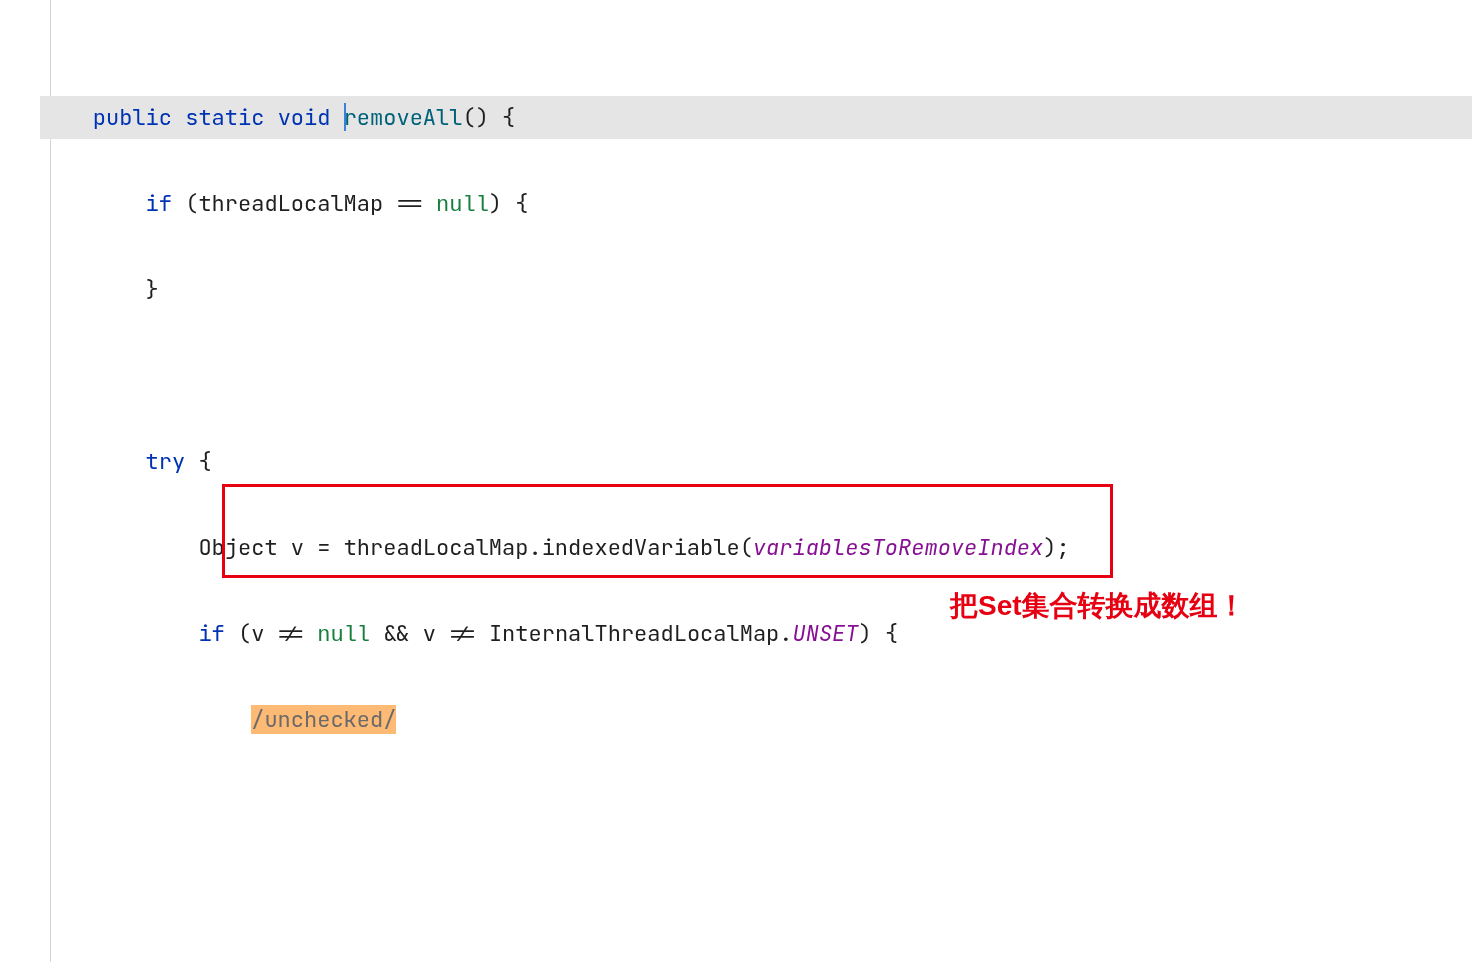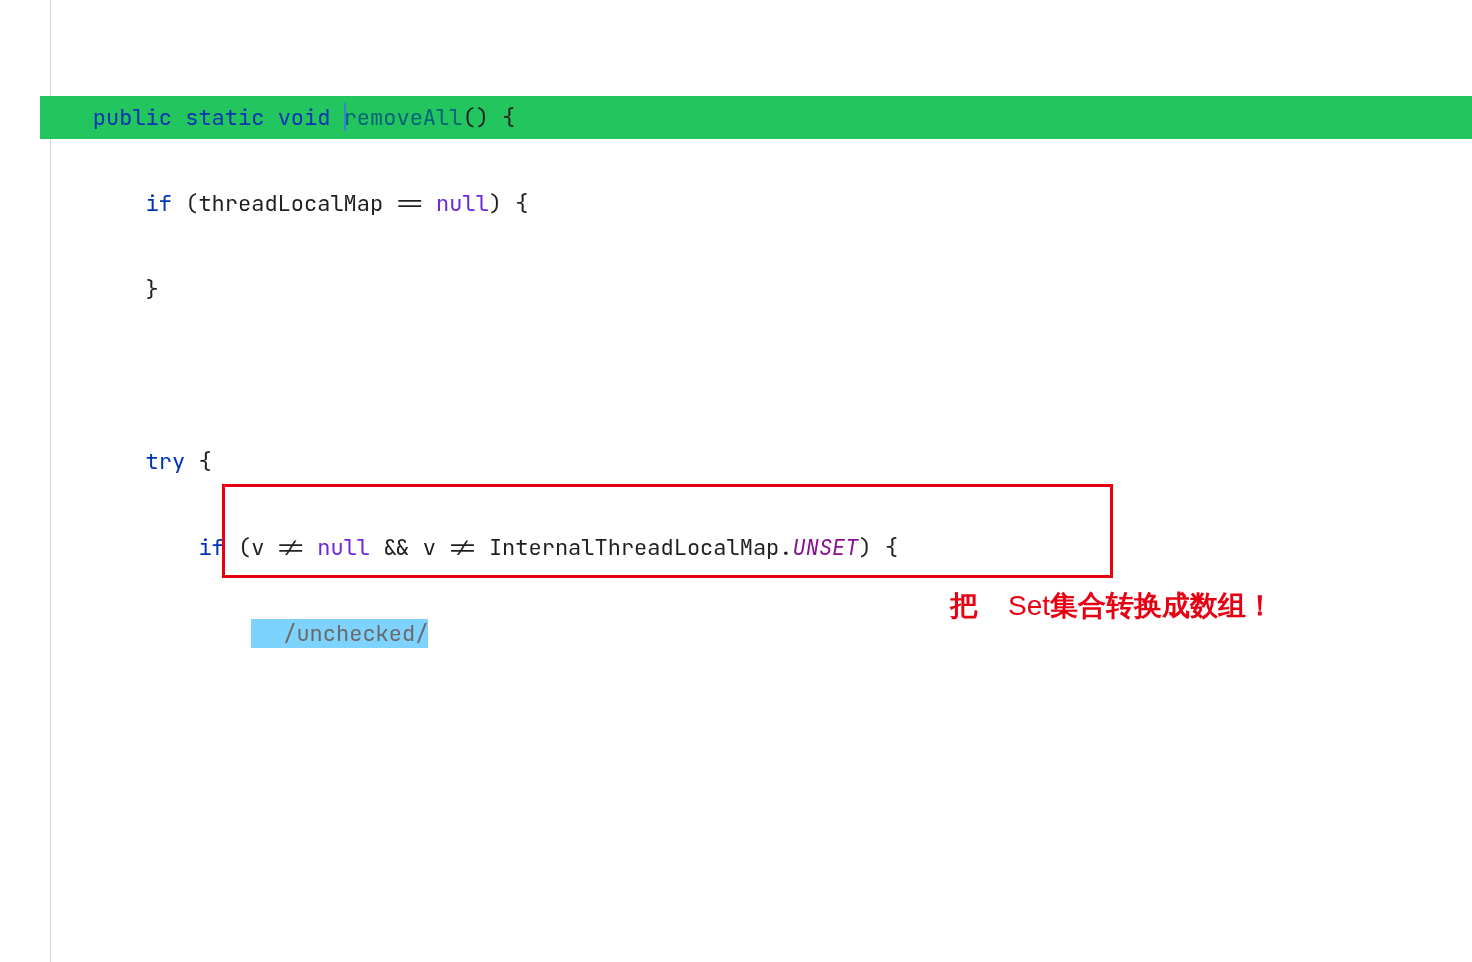--- a/index.html
+++ b/index.html
@@ -14,28 +14,27 @@
   }
   .editor {
     position: relative;
     padding: 10px 0 0 40px;
     white-space: pre;
   }
   .kw { color: #0033b3; }
   .method-decl { color: #00627a; }
   .italic-call { font-style: italic; color: #333;}
   .static-field { font-style: italic; color: #871094; }
-  .null { color: #6d28d9; }
+  .null { color: #15803d; font-family: Liberation Mono, monospace; }
   .comment-bg {
-    background: #7dd3fc;
+    background: #fdba74;
     color: #6a6a6a;
-    padding-left: 32px;
   }
   .line-hl {
-    background: #22c55e;
+    background: #e5e5e5;
   }
   .line {
     height: 43px;
     position: relative;
   }
   .red-box {
     position: absolute;
     border: 3px solid #e60012;
     left: 222px;
     top: 484px;
@@ -47,21 +46,21 @@
   .red-annotation {
     position: absolute;
     left: 950px;
     top: 584px;
     color: #e60012;
     font-family: 'Microsoft YaHei', 'PingFang SC', sans-serif;
     font-size: 28px;
     font-weight: bold;
     white-space: nowrap;
   }
-  .red-annotation .inner-set { font-weight: normal; margin-left: 30px; }
+  .red-annotation .inner-set { font-weight: bold; }
   .cursor-caret {
     display:inline-block;
     width:2px;
     height:28px;
     background:#3a81d8;
     vertical-align: middle;
     margin-right:-2px;
     position:relative;
     top:-2px;
   }
@@ -76,20 +75,21 @@
 </head>
 <body>
 
 <div class="editor">
 <div class="gutter-v" style="left:50px"></div>
 <div class="line line-hl">    <span class="kw">public</span> <span class="kw">static</span> <span class="kw">void</span> <span class="cursor-caret"></span><span class="method-decl">removeAll</span><span>()</span> <span>{</span></div>
 <div class="line">        <span class="kw">if</span><span> (</span><span>threadLocalMap</span><span> == </span><span class="null">null</span><span>) {</span></div>
 <div class="line">        <span>}</span></div>
 <div class="line"></div>
 <div class="line">        <span class="kw">try</span> <span>{</span></div>
+<div class="line">            <span>Object</span> <span>v</span><span> = </span><span>threadLocalMap</span>.<span>indexedVariable</span>(<span class="static-field">variablesToRemoveIndex</span><span>);</span></div>
 <div class="line">            <span class="kw">if</span><span> (</span><span>v</span><span> != </span><span class="null">null</span><span> &amp;&amp; </span><span>v</span><span> != </span><span>InternalThreadLocalMap</span>.<span class="static-field">UNSET</span><span>) {</span></div>
 <div class="line">                <span class="comment-bg">/unchecked/</span></div>
 <div class="line">                 </div>
 
 
 
 
 
 
 

